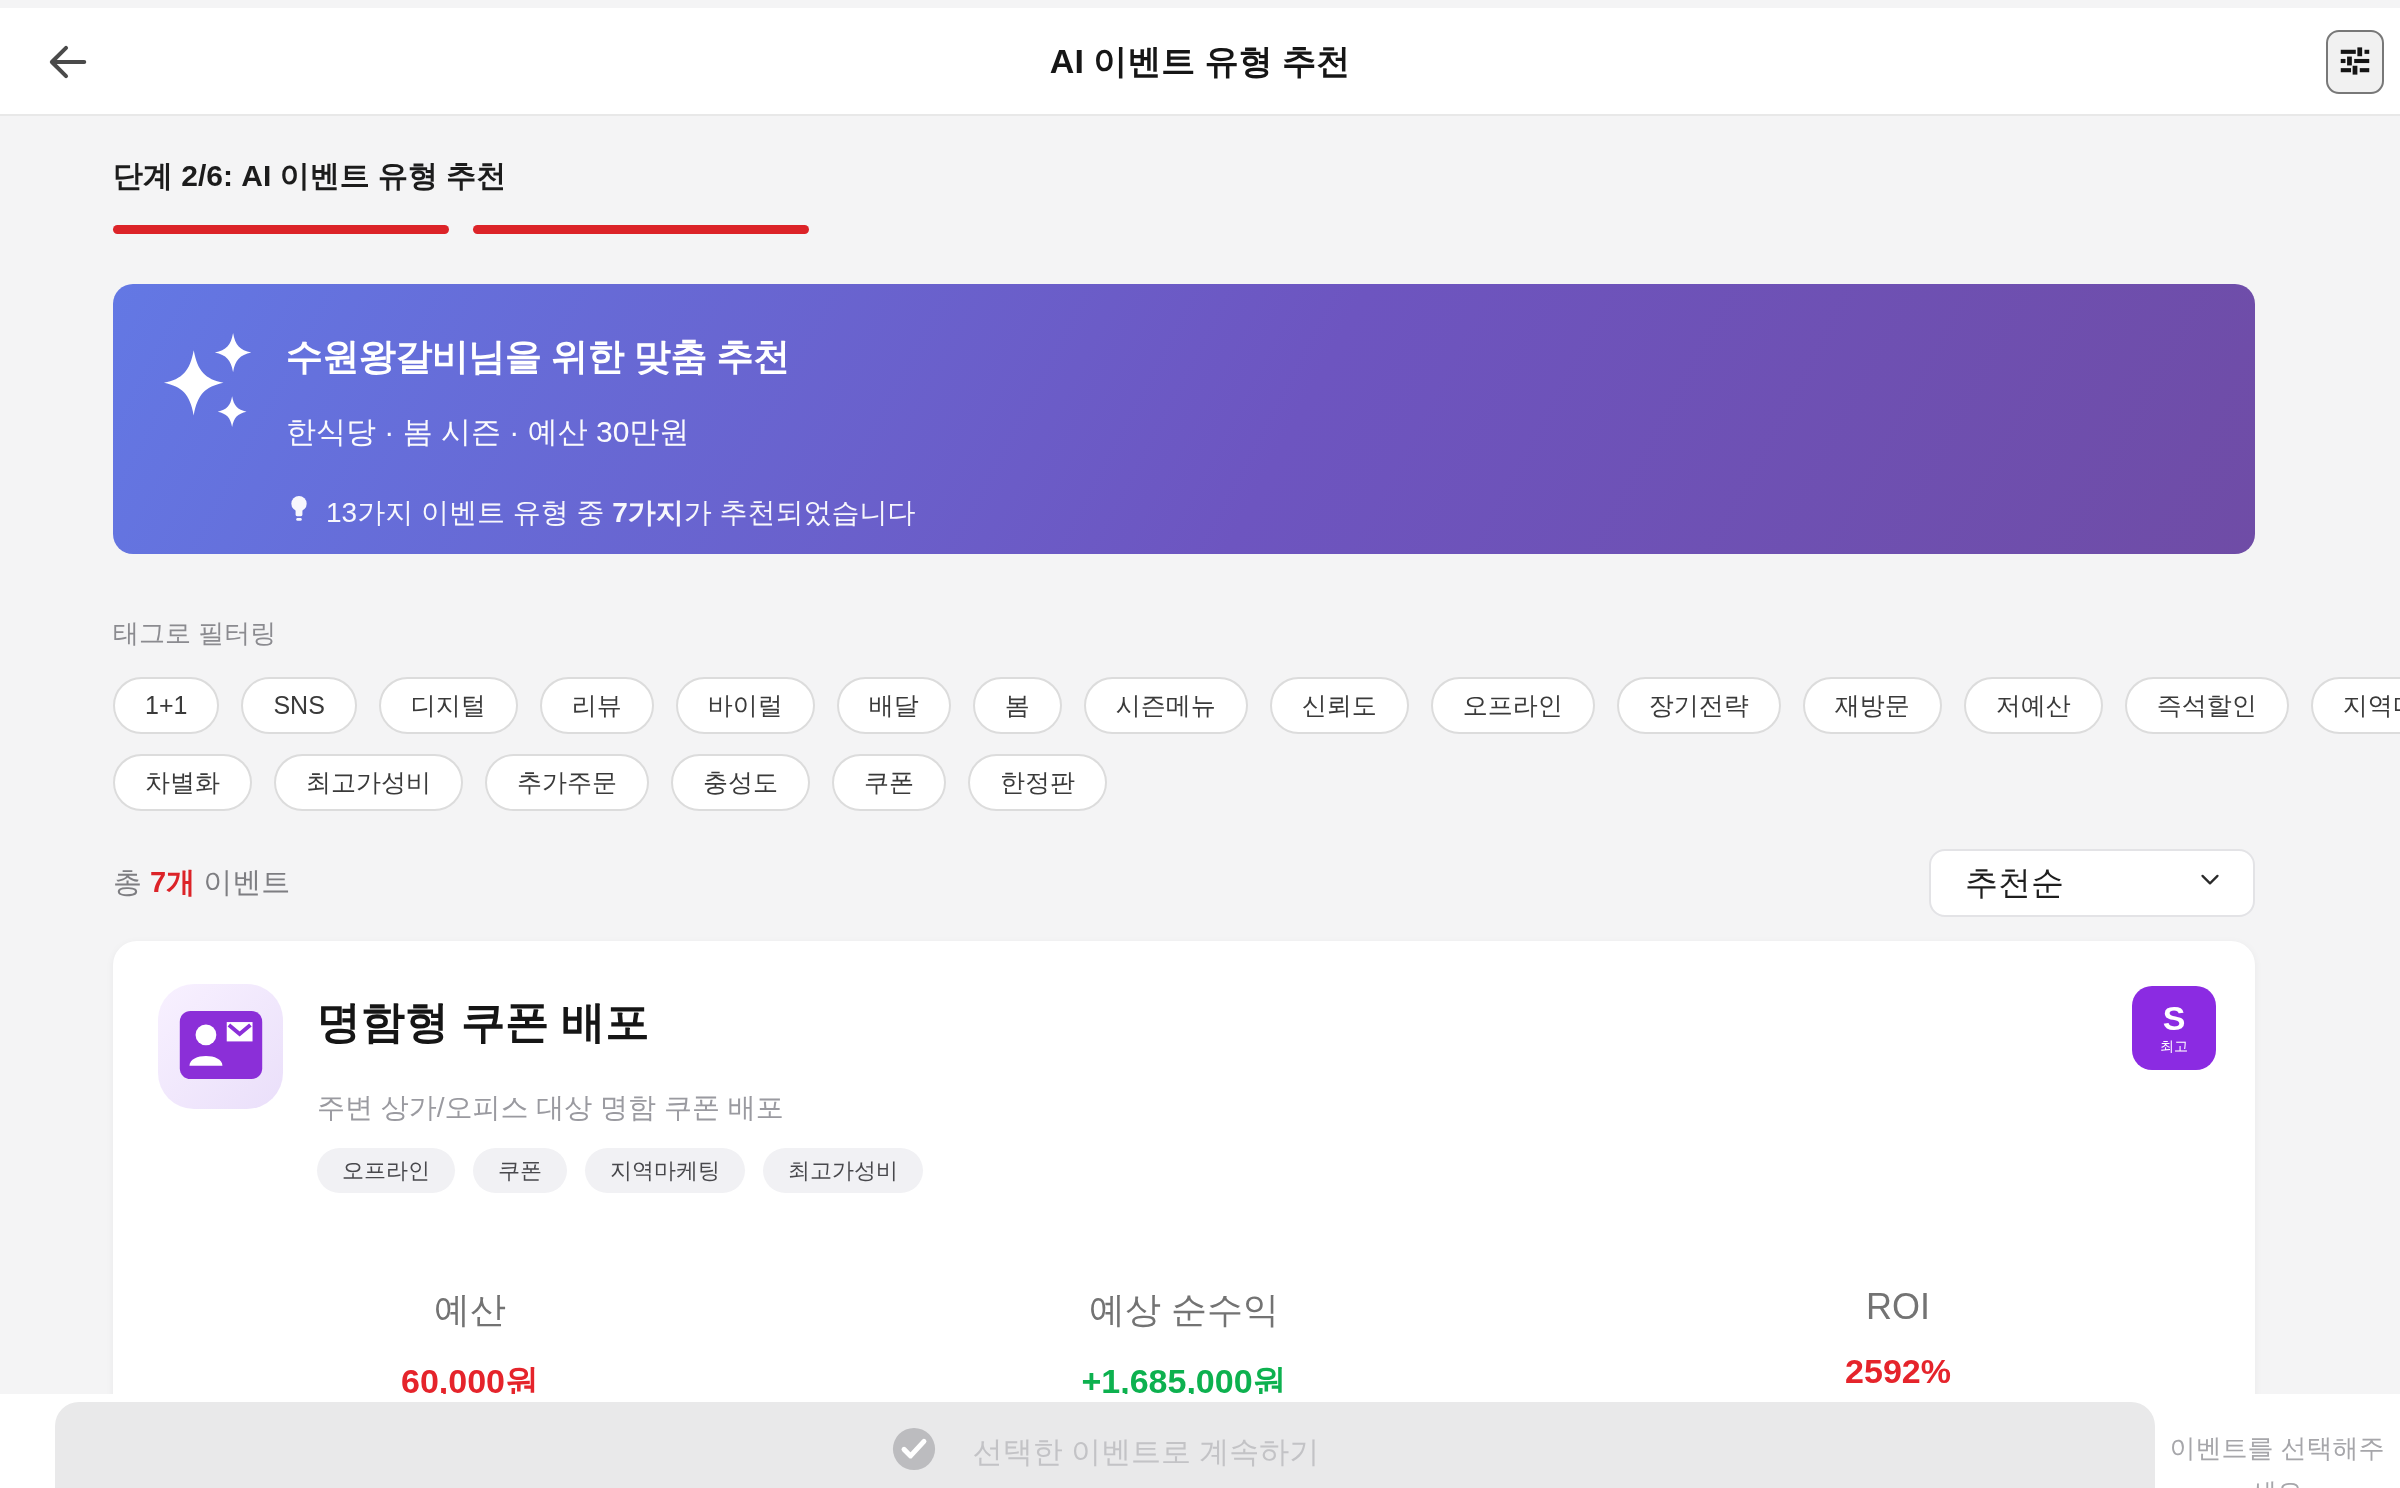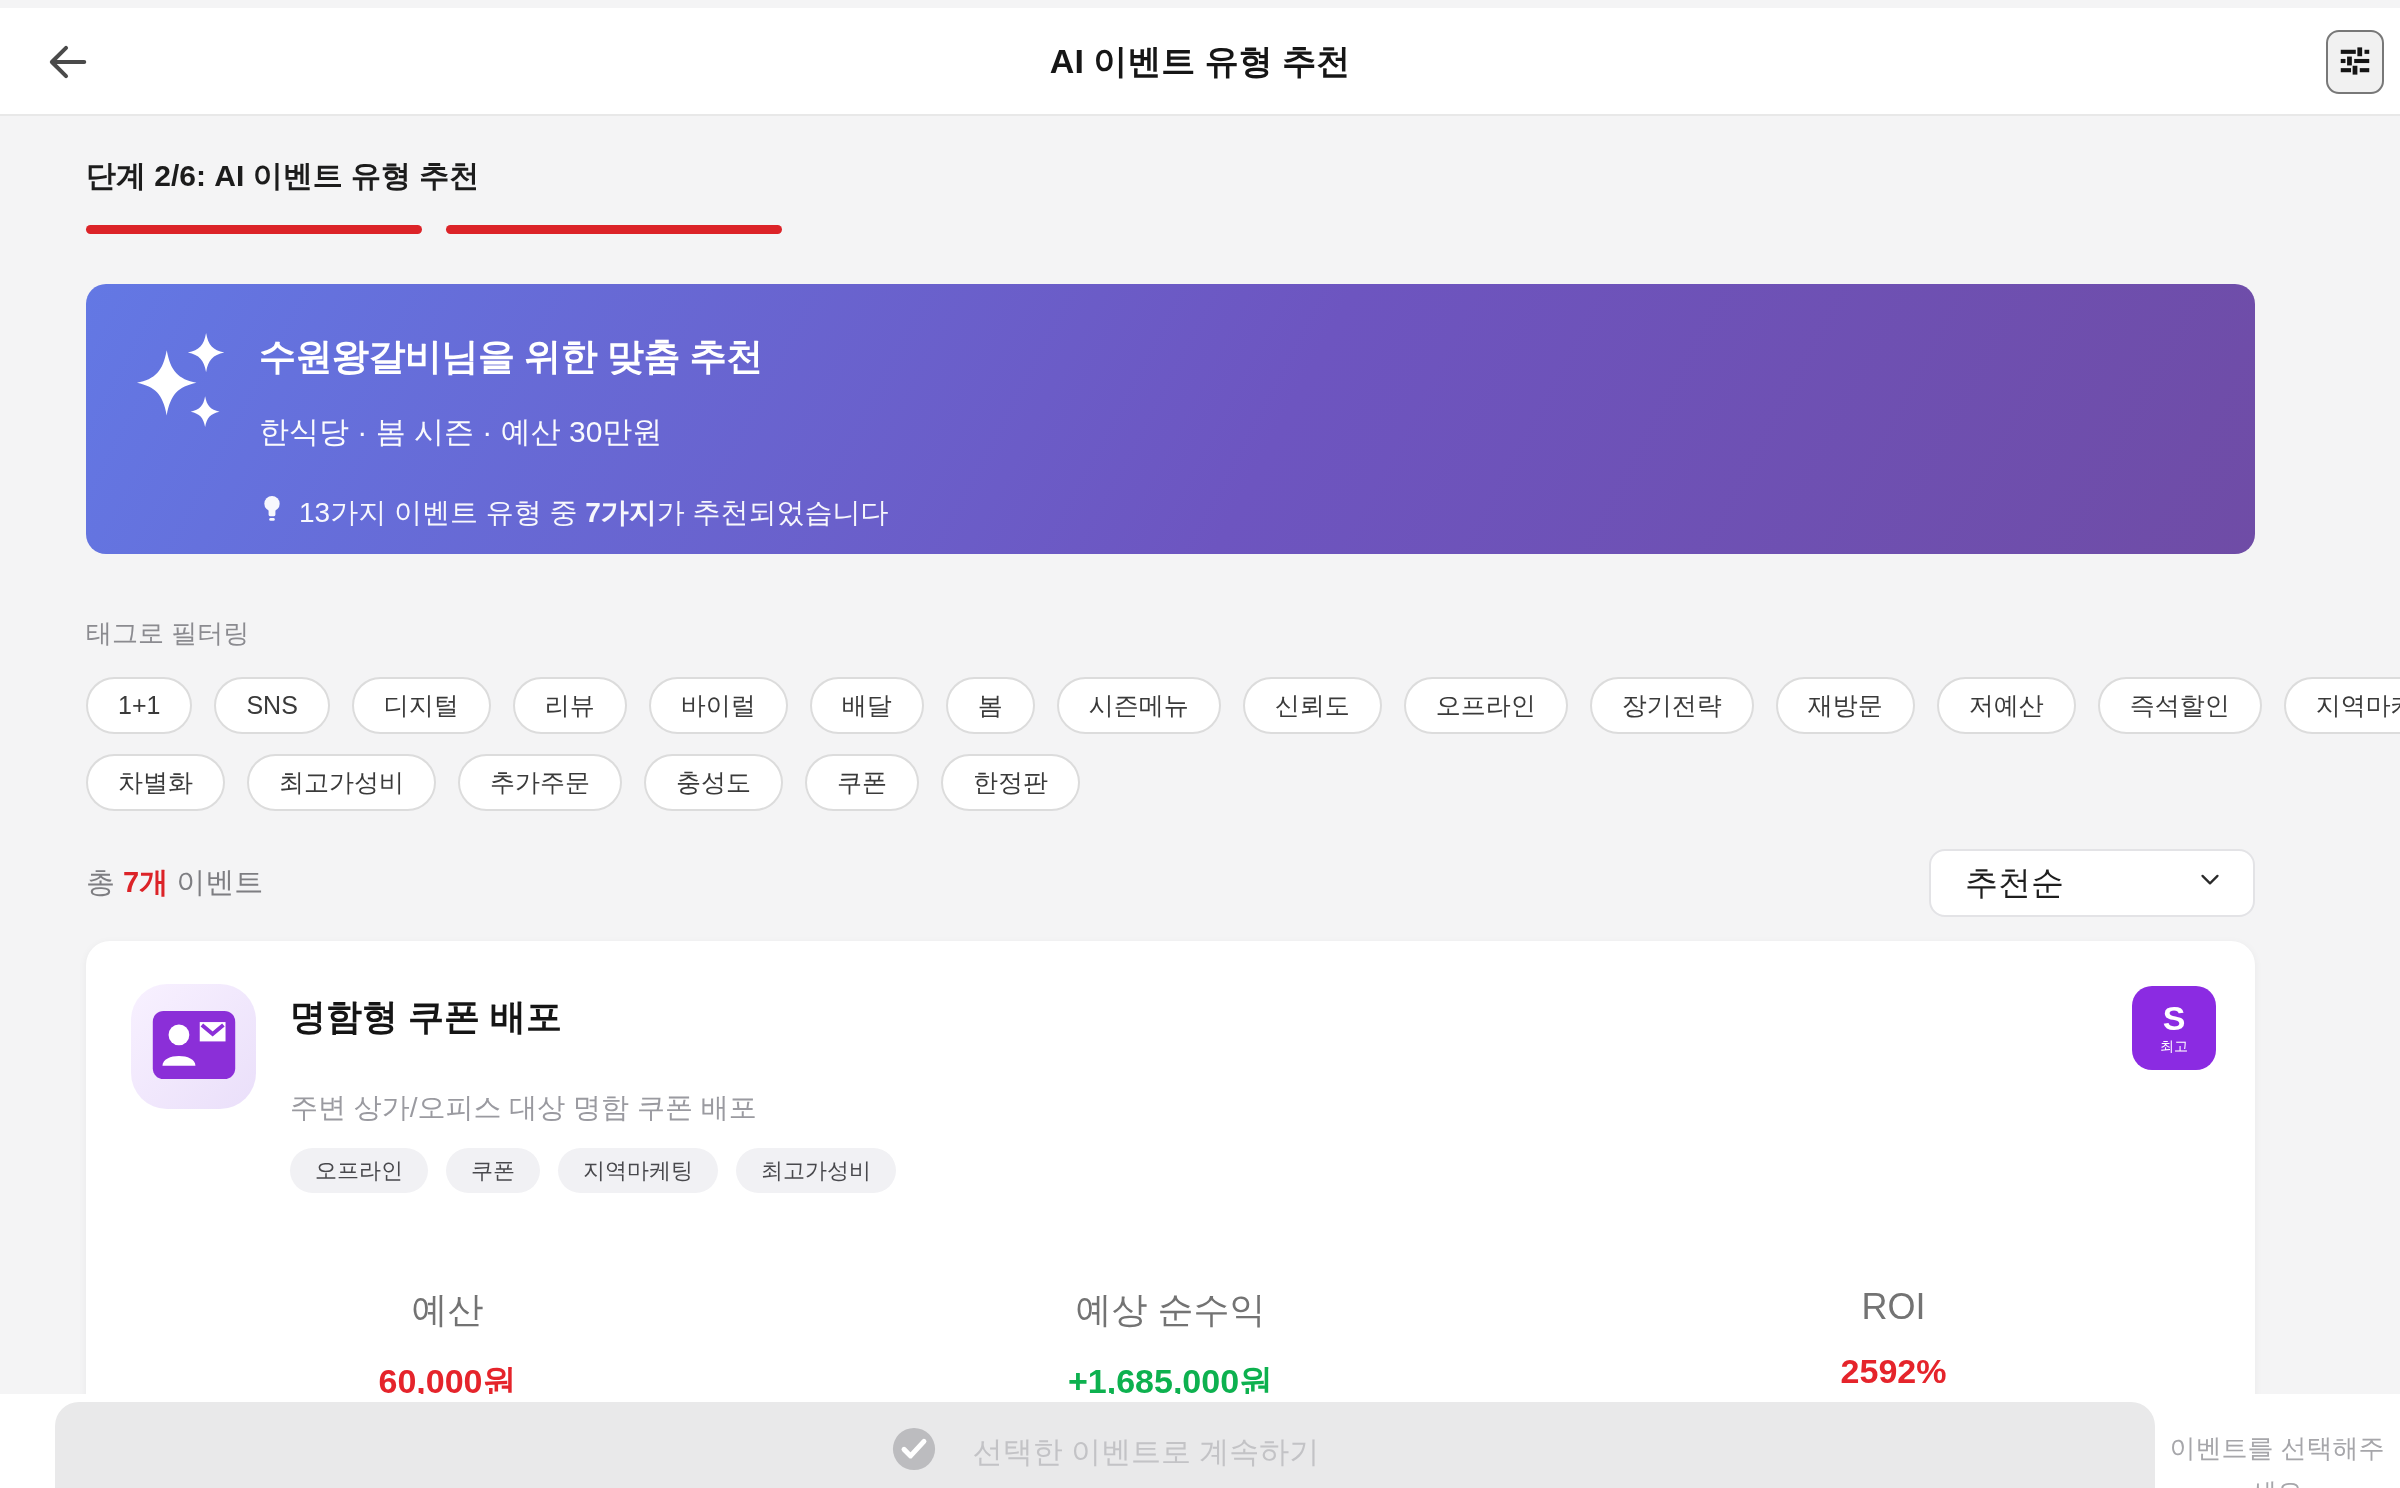--- a/index.html
+++ b/index.html
@@ -8,21 +8,21 @@
 
   
   .header { position:relative; height:108px; background:#ffffff; border-bottom:2px solid #e8e8e8;margin-top:8px; }
   .back-btn { position:absolute; left:42px; top:30px; width:50px; height:50px; background:none; border:none; cursor:pointer; }
   .header-title { text-align:center; line-height:106px; font-size:34px; font-weight:700; color:#161616; }
   .settings-btn { position:absolute; right:16px; top:22px; width:58px; height:64px;
     border:2.5px solid #787878; border-radius:13px; background:#f1f1f1;
     display:flex; align-items:center; justify-content:center; cursor:pointer; }
 
   
-  .content { padding:0 145px 0 86px; }
+  .content { padding:0 145px 0 113px; }
   .step-label { margin-top:40px; font-size:30px; font-weight:700; color:#1c1c1c; }
   .progress { margin-top:28px; display:flex; gap:24px; }
   .progress-seg { width:336px; height:9px; border-radius:5px; background:#dc2328; }
 
   
   .banner { margin-top:50px; height:270px; border-radius:20px; position:relative; color:#fff;
     background:linear-gradient(118deg,#6378e4 0%,#6d55c0 55%,#6f4ca6 100%); }
   .banner-icon { position:absolute; left:50px; top:40px; }
   .banner-body { position:absolute; left:173px; top:48px; }
   .banner-title { font-size:37px; font-weight:700; letter-spacing:-0.5px; }
@@ -44,21 +44,21 @@
   .sort { width:326px; height:68px; background:#fff; border:2px solid #e3e3e6; border-radius:16px;
     display:flex; align-items:center; justify-content:space-between; padding:0 28px 0 34px;
     font-size:33px; color:#1e1e1e; cursor:pointer; }
 
   
   .card { margin-top:24px; position:relative; background:#ffffff; border-radius:24px; height:520px;
     box-shadow:0 2px 8px rgba(0,0,0,.05); cursor:pointer; }
   .card-icon { position:absolute; left:45px; top:43px; width:125px; height:125px; border-radius:36px;
     background:linear-gradient(135deg,#f8f1ff 0%,#eadffa 100%);
     display:flex; align-items:center; justify-content:center; }
-  .card-title { position:absolute; left:204px; top:52px; font-size:36px; font-weight:700; color:#151515; }
+  .card-title { position:absolute; left:204px; top:52px; font-size:44px; font-weight:700; color:#151515; }
   .badge { position:absolute; right:39px; top:45px; width:84px; height:84px; border-radius:20px; background:#8b2be2;
     color:#fff; display:flex; flex-direction:column; align-items:center; justify-content:center; }
   .badge-grade { font-size:34px; font-weight:700; line-height:36px; }
   .badge-label { font-size:14px; margin-top:2px; }
   .card-desc { position:absolute; left:204px; top:148px; font-size:28px; color:#9a9aa0; }
   .card-tags { position:absolute; left:204px; top:207px; display:flex; gap:18px; }
   .ctag { height:45px; padding:0 25px; border-radius:23px; background:#f1f1f4; font-size:22px; color:#48484c;
     display:flex; align-items:center; white-space:nowrap; }
   .stats { position:absolute; left:0; right:0; top:345px; display:grid; grid-template-columns:1fr 1fr 1fr; }
   .stat { text-align:center; }

